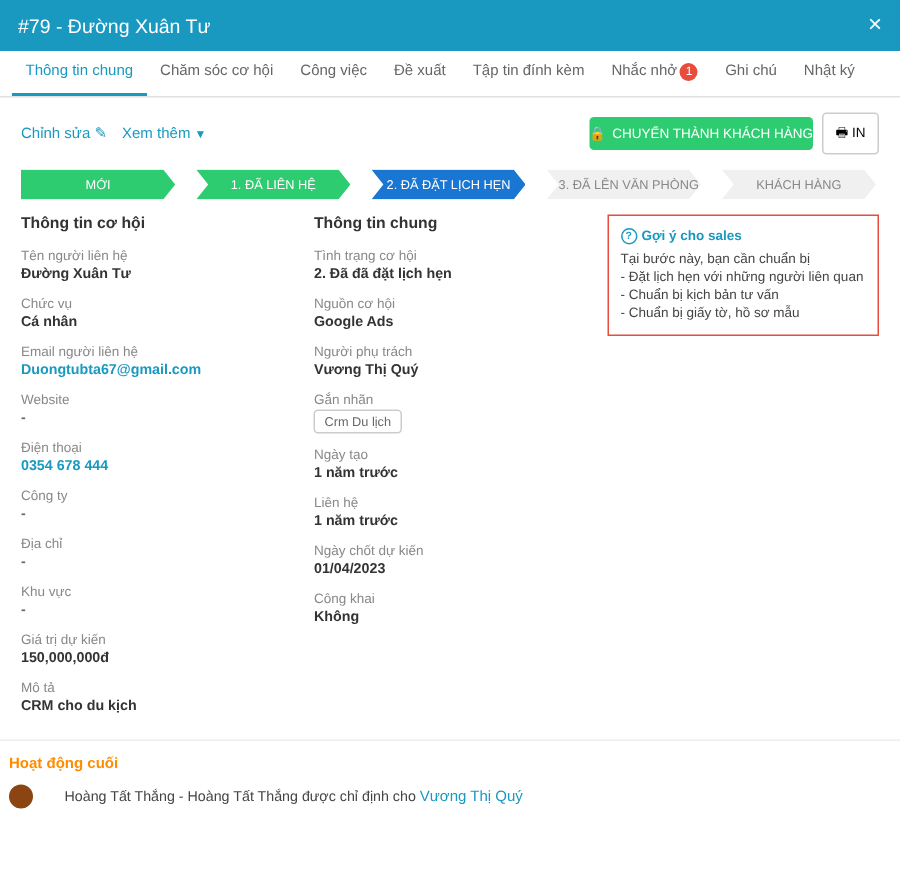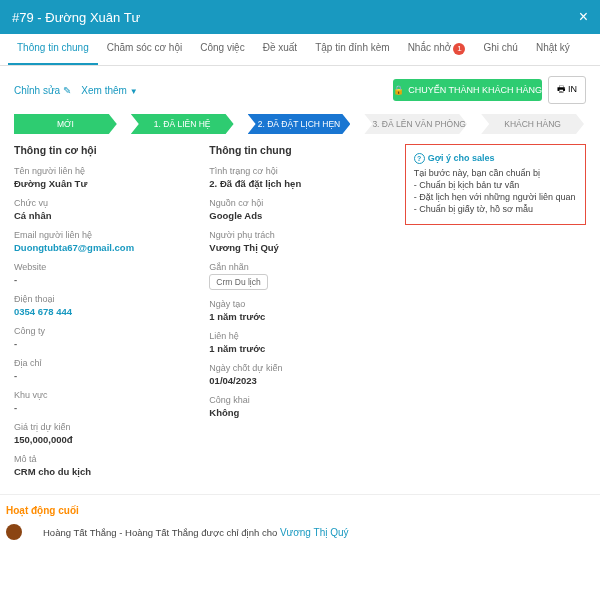--- a/index.html
+++ b/index.html
@@ -164,22 +164,22 @@
       </div>
   </div>
   <div class="col">
     <div class="sales-box">
       <div class="sales-title">
           <span class="q-icon">?</span>
           <span>Gợi ý cho sales</span>
         </div>
       <div id="saleslines">
           <div class="line">Tại bước này, bạn cần chuẩn bị</div>
+          <div class="line">- Đặt lịch hẹn với những người liên quan</div>
           <div class="line">- Chuẩn bị kịch bản tư vấn</div>
-          <div class="line">- Đặt lịch hẹn với những người liên quan</div>
           <div class="line">- Chuẩn bị giấy tờ, hồ sơ mẫu</div>
         </div>
     </div>
   </div>
 </div>
 
 <div class="activity">
   <div class="act-title">Hoạt động cuối</div>
   <div class="act-row">
     <span class="avatar"></span>

